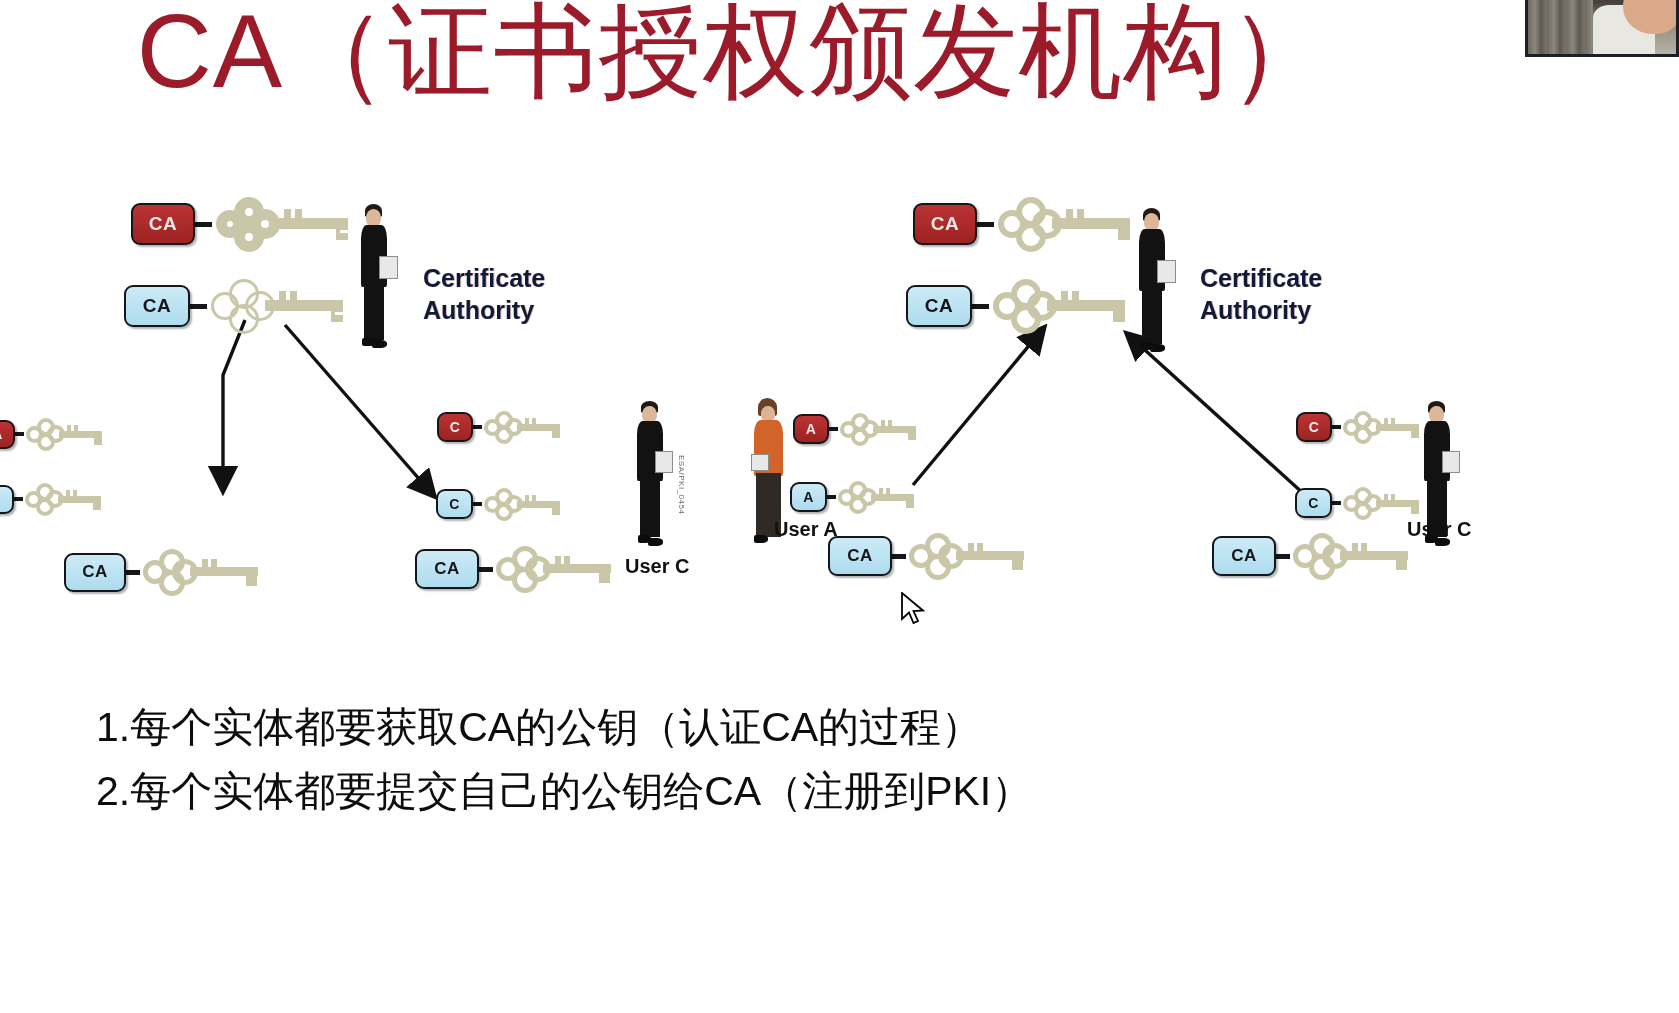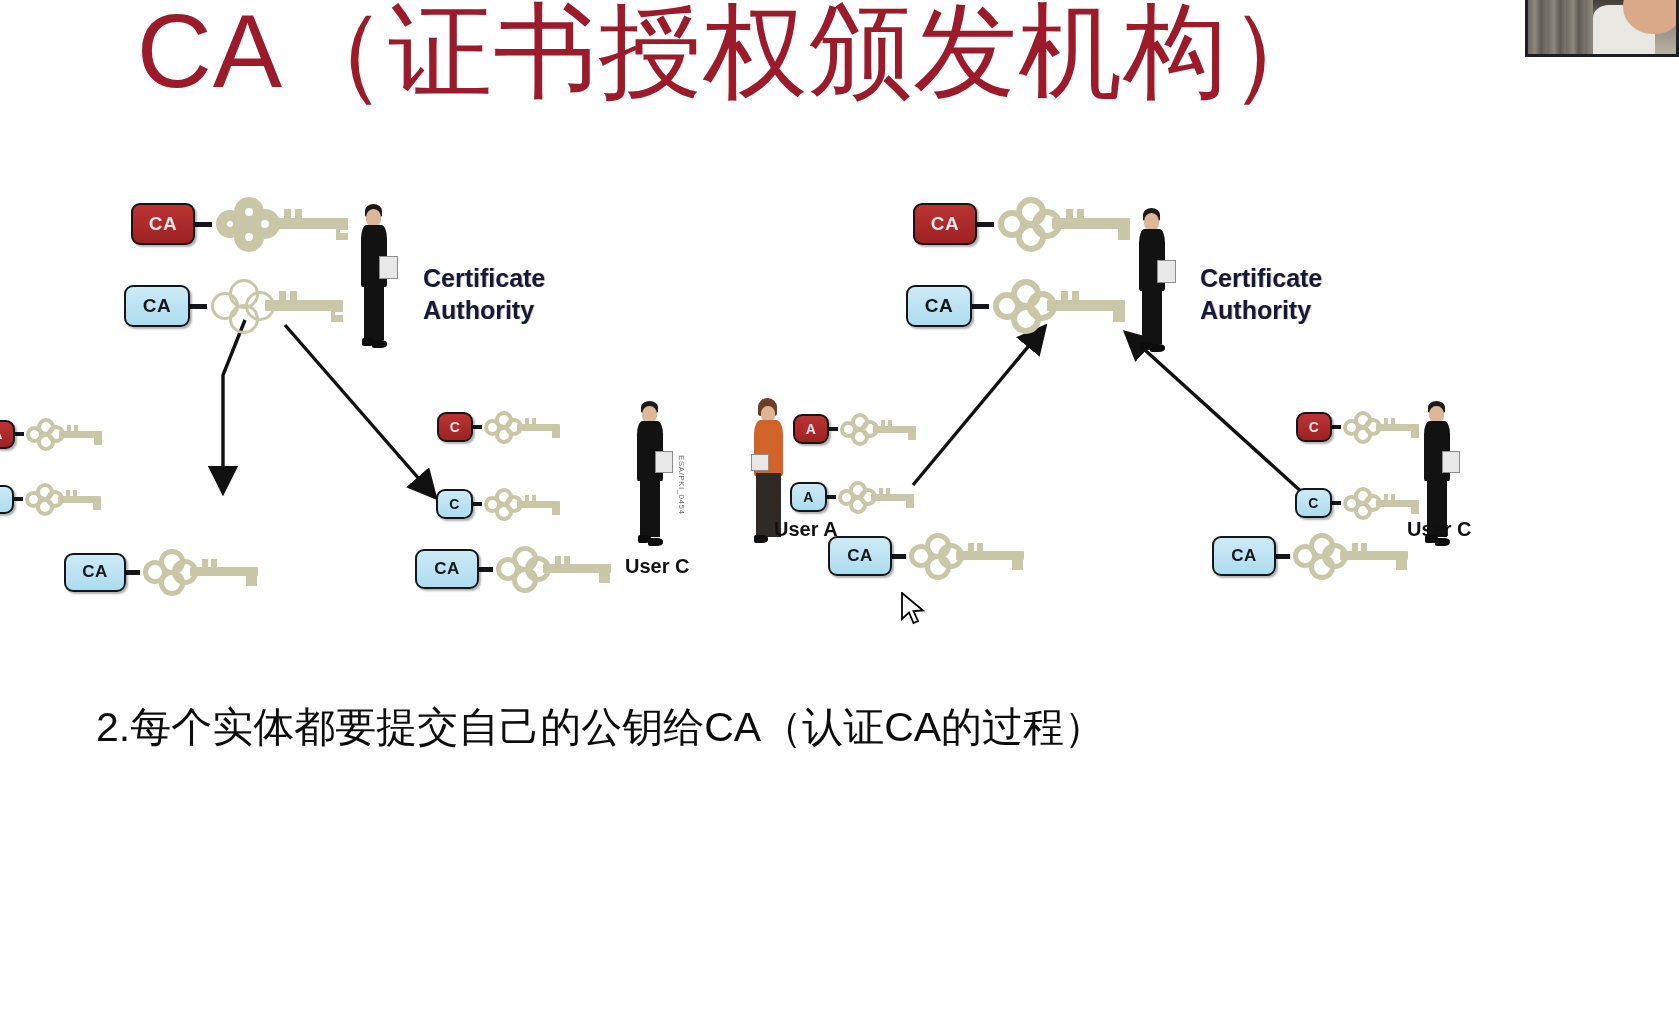--- a/index.html
+++ b/index.html
@@ -527,15 +527,18 @@
     </div>
   </div>
 
   <svg id="mouse-cursor" viewBox="0 0 30 34">
     <path d="M2,1 L2,27 L9,20.5 L13.5,31 L18,29 L13.5,19 L23,18.5 Z" fill="#ffffff" stroke="#000000" stroke-width="1.8"></path>
   </svg>
 </div>
 
 <div id="bullets">
   <span class="bullet">
-    <span class="num">2.</span><span>每个实体都要提交自己的公钥给CA（认证CA的过程）</span>
+    <span class="num">1.</span><span>每个实体都要获取CA的公钥（认证CA的过程）</span>
+  </span>
+  <span class="bullet">
+    <span class="num">2.</span><span>每个实体都要提交自己的公钥给CA（注册到PKI）</span>
   </span>
 </div>
 
 </body></html>

